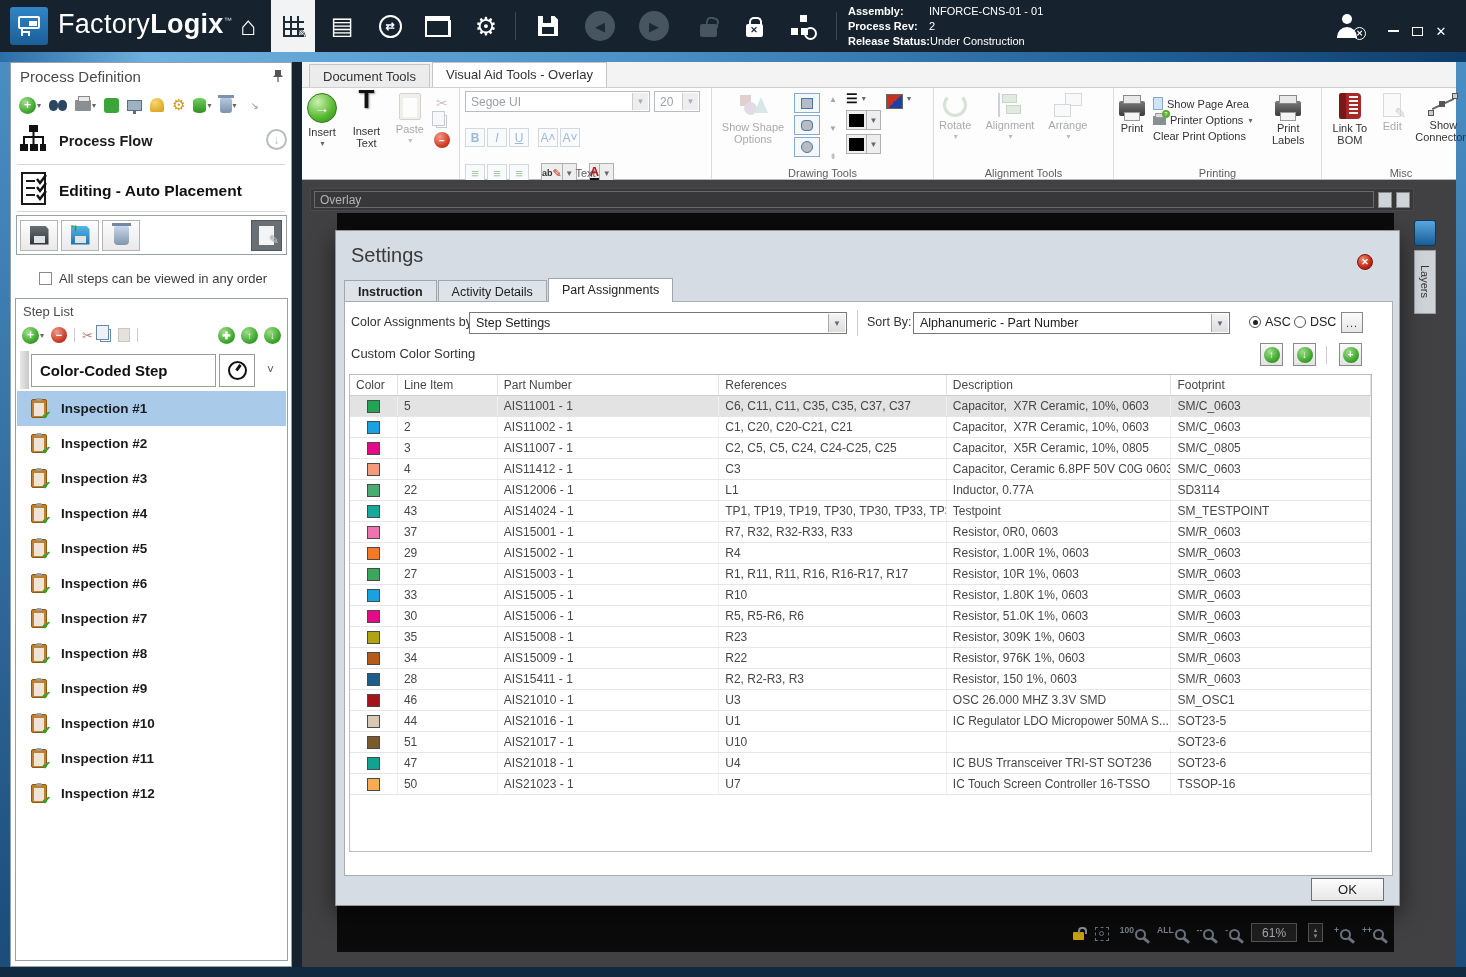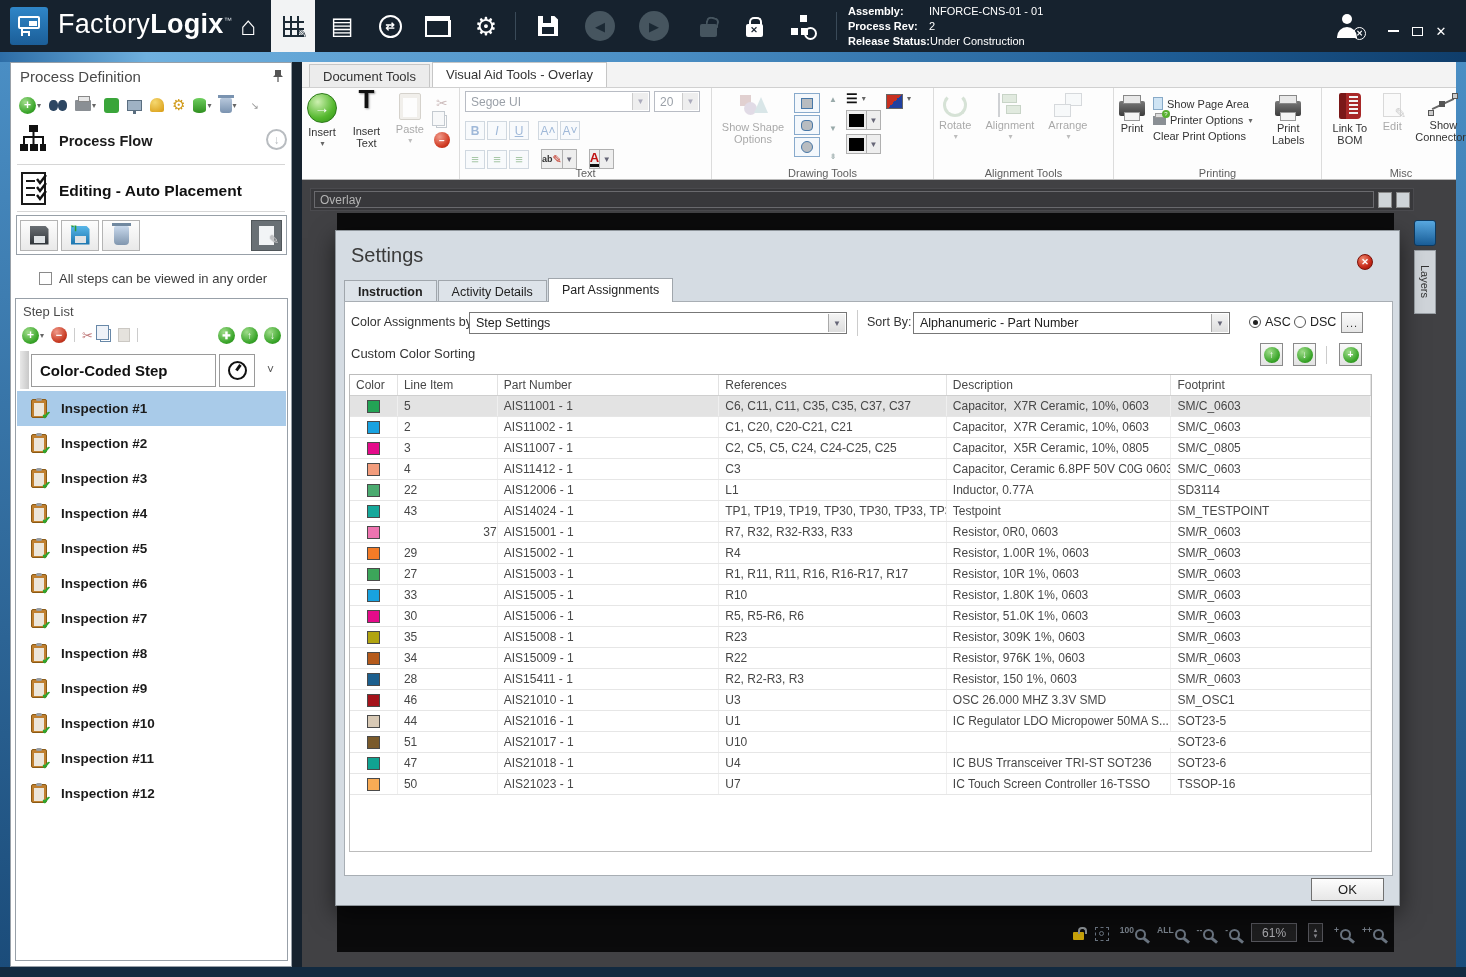--- a/index.html
+++ b/index.html
@@ -125,21 +125,21 @@
 .rgroup{position:relative;border-right:1px solid #dcdcdc;padding:3px 5px 14px;flex:0 0 auto}
 .rglabel{position:absolute;bottom:0;left:0;right:0;text-align:center;font-size:11px;color:#5e5e5e}
 .bigbtn{display:flex;flex-direction:column;align-items:center;justify-content:flex-start;font-size:11px;color:#333;line-height:12px;text-align:center;padding-top:2px}
 .dis{opacity:.42;filter:grayscale(55%)}
 .gglossy{width:30px;height:30px;border-radius:50%;background:radial-gradient(circle at 35% 28%,#cdf0b0,#55b82e 60%,#2e8f16);border:1px solid #2d7a1a;color:#fff;display:flex;align-items:center;justify-content:center;font-size:15px;font-weight:bold;margin-bottom:3px}
 .bigT{font-size:26px;font-weight:bold;color:#111;text-shadow:1px 1px 2px #999;height:32px}
 .clipbig{width:22px;height:27px;background:#e8dcc8;border:1px solid #a89878;border-radius:2px;position:relative;margin-bottom:3px}
 .clipbig::before{content:'';position:absolute;left:3px;right:3px;top:4px;bottom:2px;background:#fff}
 .cutcol{display:flex;flex-direction:column;align-items:center;gap:4px;padding-top:4px;width:26px}
 .delc{width:16px;height:16px;border-radius:50%;background:radial-gradient(circle at 35% 30%,#f09a8a,#d03a22 65%,#981a0a);color:#fff;font-weight:bold;font-size:10px;display:flex;align-items:center;justify-content:center}
-.tg-rows{display:flex;flex-direction:column;gap:9px}
+.tg-rows{display:flex;flex-direction:column;gap:16px}
 .combo-g{height:21px;border:1px solid #b8bcc4;background:#fff;color:#9aa0a8;font-size:12px;display:flex;align-items:center;padding-left:5px;position:relative}
 .combo-g .chev{position:absolute;right:1px;top:1px;bottom:1px;width:16px;background:#eee;border-left:1px solid #ccc;color:#aab;display:flex;align-items:center;justify-content:center;font-size:8px}
 .sbt{width:20px;height:19px;border:1px solid #d0d8e0;background:#f8fafc;display:inline-flex;align-items:center;justify-content:center;font-size:12px;color:#9fb8d8}
 .alignb{color:#a8c8a8;font-size:13px}
 .hl-ab{font-size:9px;font-weight:bold;color:#333}
 .hl-pen{color:#c02818;font-size:11px}
 .fcA{color:#c01010;font-weight:bold;font-size:13px;border-bottom:3px solid #111;line-height:12px}
 .shapeico{position:relative;width:30px;height:26px;margin-bottom:2px}
 .shapeico .cu{position:absolute;left:2px;top:2px;width:11px;height:11px;background:#e08a8a}
 .shapeico .sp{position:absolute;left:6px;top:9px;width:13px;height:13px;border-radius:50%;background:#c8a8e0}
@@ -835,21 +835,21 @@
           <div class="trow">
             <div class="tc ccell" style="width: 48px;"><span class="swatch" style="background: rgb(22, 168, 155);"></span></div>
             <div class="tc" style="width: 100px;">43</div>
             <div class="tc" style="width: 222px;">AIS14024 - 1</div>
             <div class="tc" style="width: 228px;">TP1, TP19, TP19, TP30, TP30, TP33, TP33</div>
             <div class="tc" style="width: 225px;">Testpoint</div>
             <div class="tc" style="width: 200px;">SM_TESTPOINT</div>
           </div>
           <div class="trow">
             <div class="tc ccell" style="width: 48px;"><span class="swatch" style="background: rgb(238, 116, 176);"></span></div>
-            <div class="tc" style="width: 100px; text-align: right;">37</div>
+            <div class="tc" style="width: 100px;">37</div>
             <div class="tc" style="width: 222px;">AIS15001 - 1</div>
             <div class="tc" style="width: 228px;">R7, R32, R32-R33, R33</div>
             <div class="tc" style="width: 225px;">Resistor, 0R0, 0603</div>
             <div class="tc" style="width: 200px;">SM/R_0603</div>
           </div>
           <div class="trow">
             <div class="tc ccell" style="width: 48px;"><span class="swatch" style="background: rgb(243, 123, 39);"></span></div>
             <div class="tc" style="width: 100px;">29</div>
             <div class="tc" style="width: 222px;">AIS15002 - 1</div>
             <div class="tc" style="width: 228px;">R4</div>

